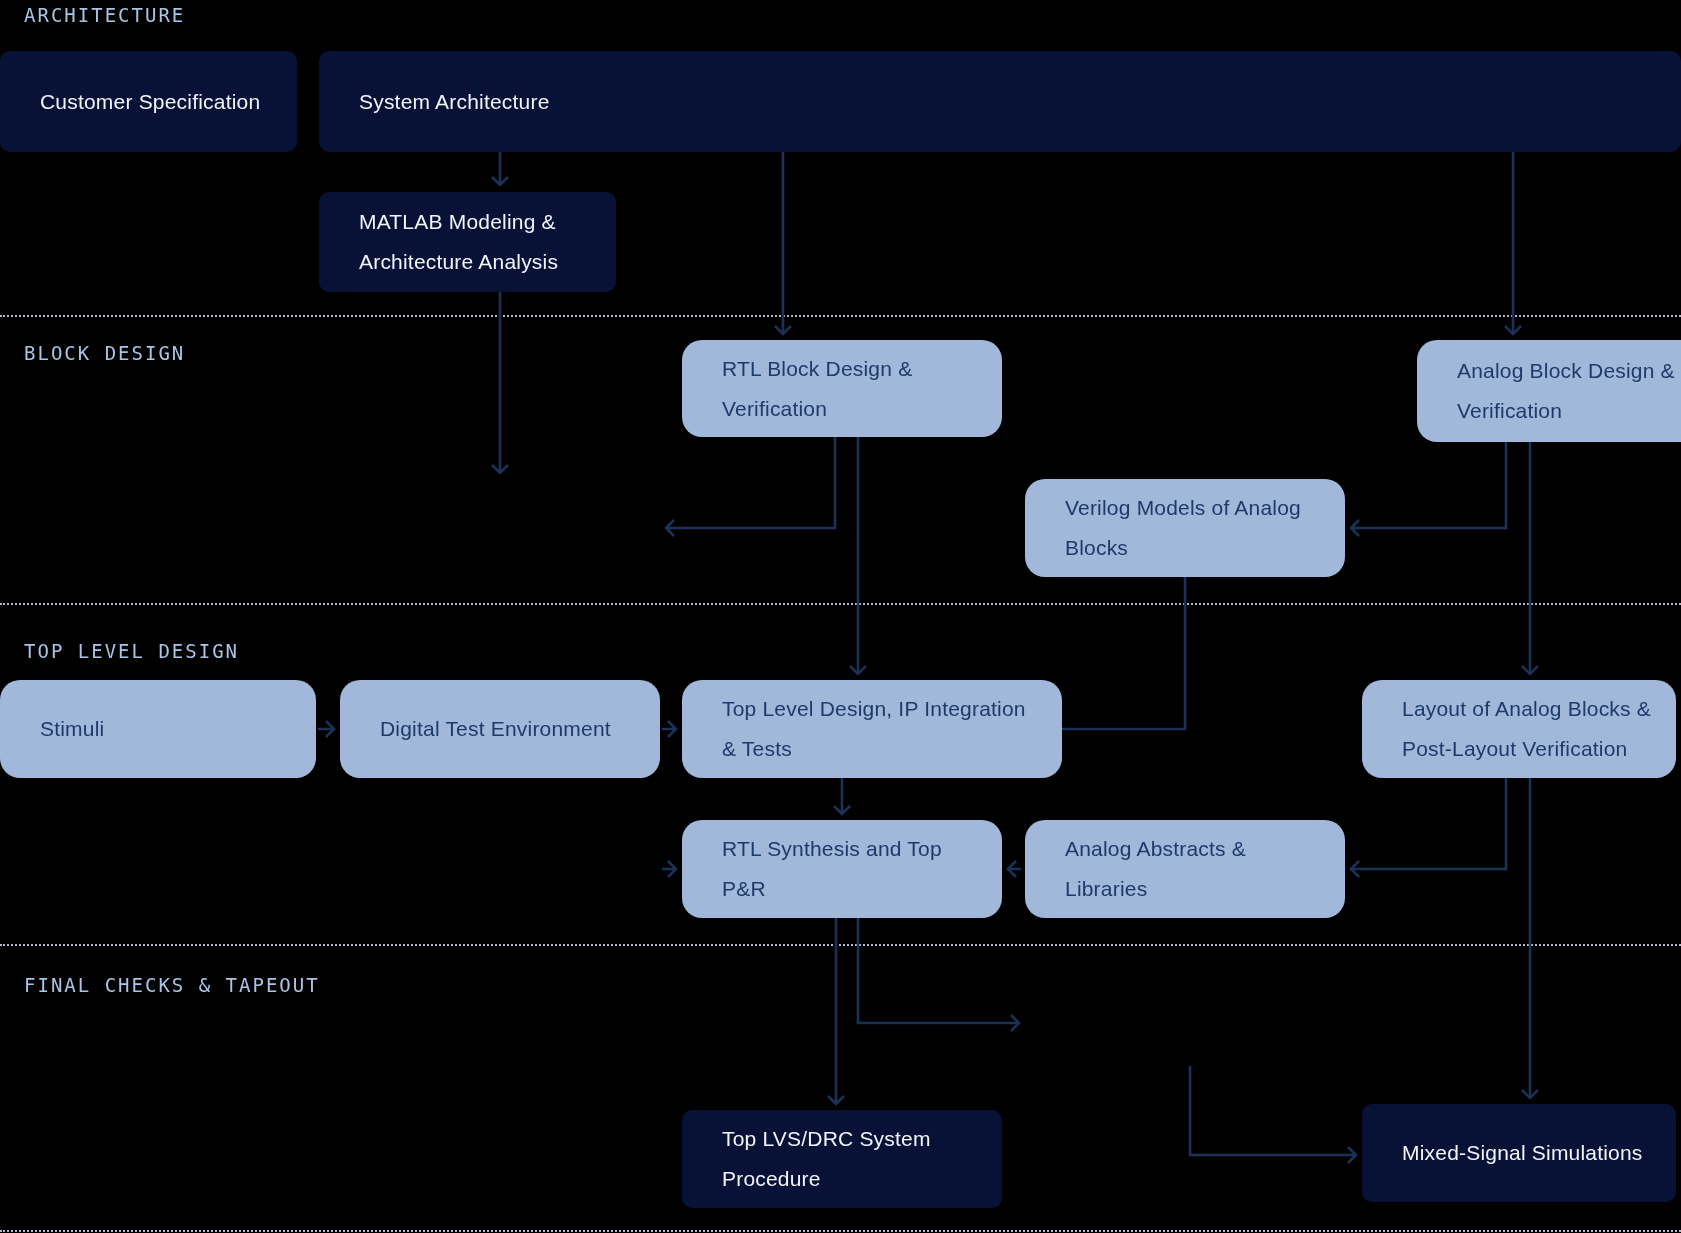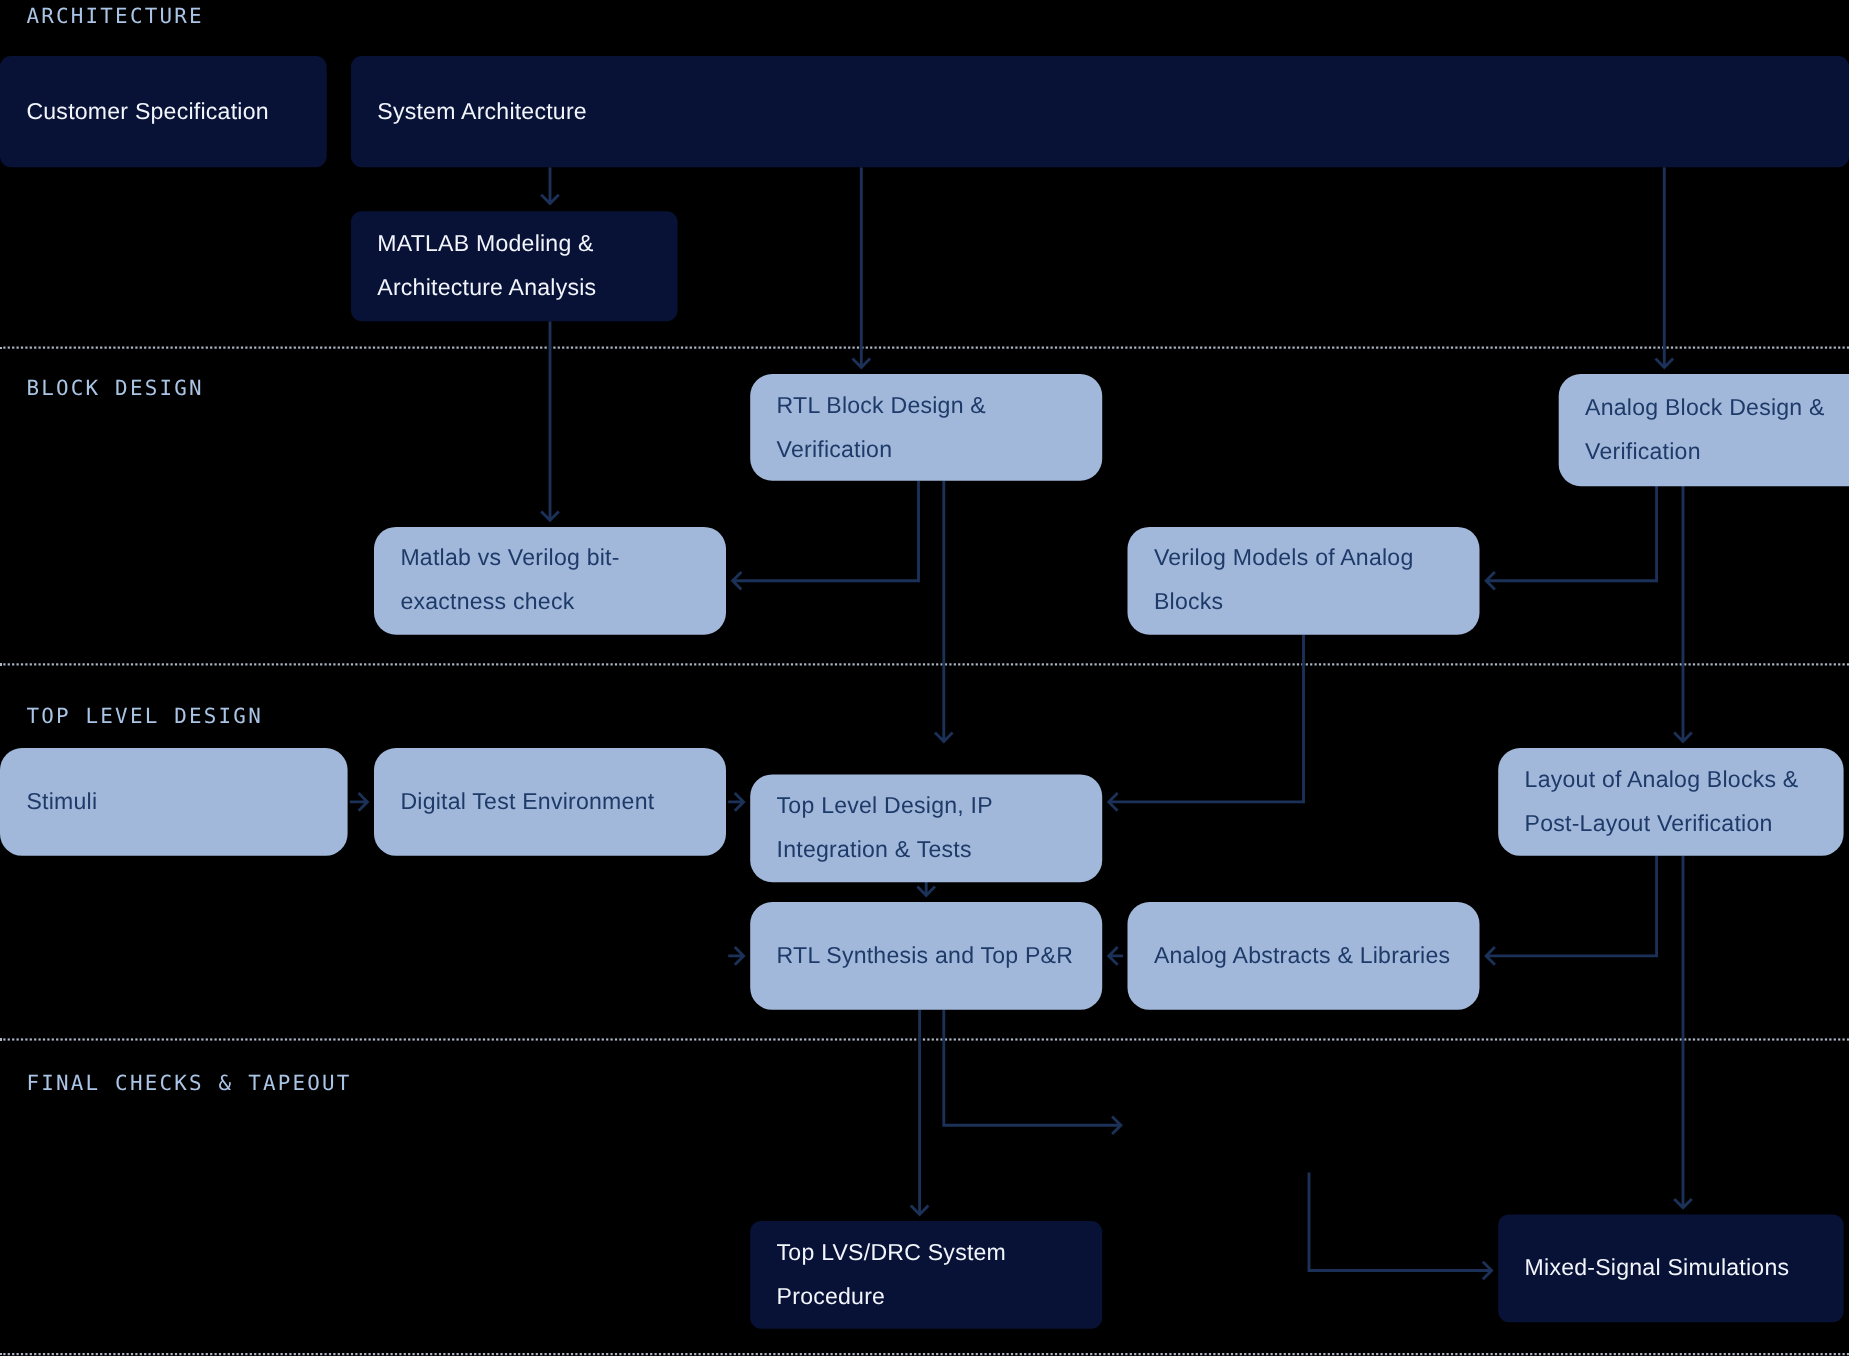--- a/index.html
+++ b/index.html
@@ -28,21 +28,21 @@
     height:0;
     border-top:2px dotted var(--divider,#ccd7e8);
     opacity:.85;
   }
   .node{
     position:absolute;
     border-radius:10px;
     display:flex;
     align-items:center;
     box-sizing:border-box;
-    padding:0 22px 0 24px;
+    padding:0 22px 0 40px;
     font-size:21px;
     line-height:40px;
     letter-spacing:.2px;
   }
   .node.dark{
     background:var(--box-dark,#081237);
     color:var(--text-on-dark,#f2f5fb);
   }
   .node.light{
     background:var(--box-light,#a2b8da);
@@ -99,26 +99,25 @@
       <path d="M 858 918 L 858 1023 L 1019 1023 M 1011 1015 L 1019 1023 L 1011 1031" class="edge"></path>
       <path d="M 1190 1066 L 1190 1155 L 1356 1155 M 1348 1147 L 1356 1155 L 1348 1163" class="edge"></path>
     </svg>
 
   <div class="node dark" style="left:0;    top:51px;   width:297px;  height:101px">Customer Specification</div>
   <div class="node dark" style="left:319px; top:51px;  width:1362px; height:101px">System Architecture</div>
   <div class="node dark" style="left:319px; top:192px; width:297px;  height:100px">MATLAB Modeling &amp; Architecture Analysis</div>
 
   <div class="node light" style="left:682px;  top:340px; width:320px; height:97px">RTL Block Design &amp; Verification</div>
   <div class="node light" style="left:1417px; top:340px; width:314px; height:102px">Analog Block Design &amp; Verification</div>
-  <div class="node light" style="left:340px;  top:479px; width:320px; height:98px">Matlab vs Verilog bit-exactness check</div>
   <div class="node light" style="left:1025px; top:479px; width:320px; height:98px">Verilog Models of Analog Blocks</div>
 
   <div class="node light" style="left:0;      top:680px; width:316px; height:98px">Stimuli</div>
   <div class="node light" style="left:340px;  top:680px; width:320px; height:98px">Digital Test Environment</div>
-  <div class="node light" style="left:682px;  top:704px; width:320px; height:98px">Top Level Design, IP Integration &amp; Tests</div>
+  <div class="node light" style="left:682px;  top:680px; width:380px; height:98px">Top Level Design, IP Integration &amp; Tests</div>
   <div class="node light" style="left:1362px; top:680px; width:314px; height:98px">Layout of Analog Blocks &amp; Post-Layout Verification</div>
   <div class="node light" style="left:682px;  top:820px; width:320px; height:98px">RTL Synthesis and Top P&amp;R</div>
   <div class="node light" style="left:1025px; top:820px; width:320px; height:98px">Analog Abstracts &amp; Libraries</div>
 
   <div class="node dark" style="left:682px;  top:1110px; width:320px; height:98px">Top LVS/DRC System Procedure</div>
   <div class="node dark" style="left:1362px; top:1104px; width:314px; height:98px">Mixed-Signal Simulations</div>
 
 </div>
 
 </body></html>

